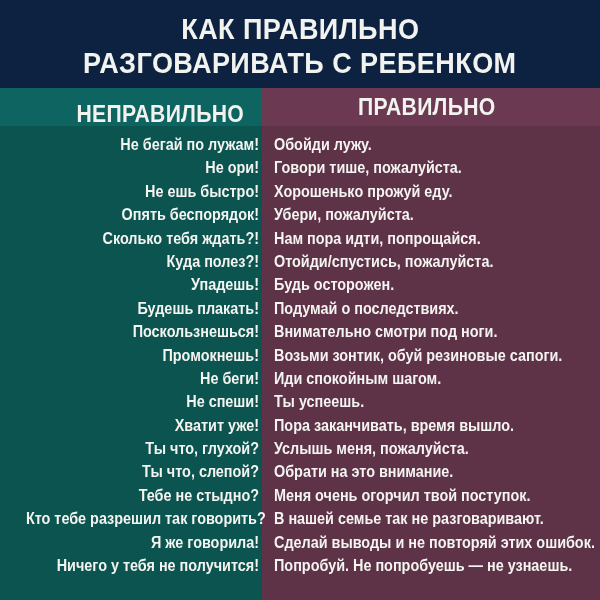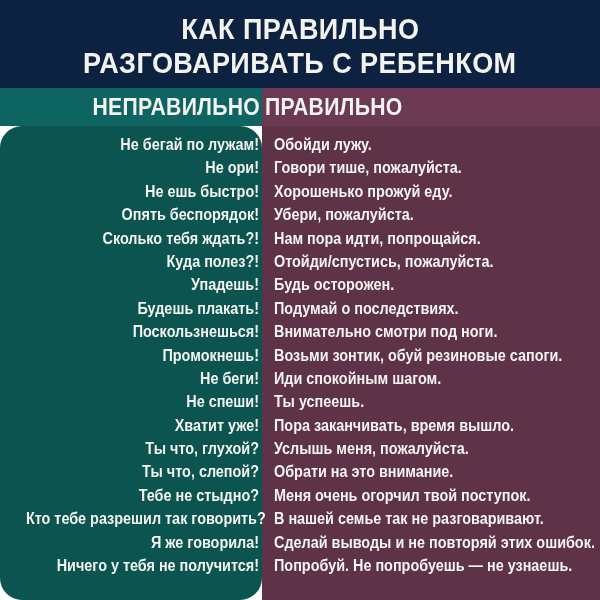--- a/index.html
+++ b/index.html
@@ -9,21 +9,21 @@
     background: #0d2240;
   }
   body {
     font-family: "Liberation Sans", "DejaVu Sans", sans-serif;
   }
   .poster {
     position: relative;
     width: 600px;
     height: 600px;
     overflow: hidden;
-    background: #ffffff;
+    background: #4c1d95;
   }
 
   
   .header {
     position: absolute;
     left: 0;
     top: 0;
     width: 600px;
     height: 88px;
     background: #0d2240;
@@ -60,32 +60,32 @@
     top: 88px;
     width: 600px;
     height: 38px;
     display: flex;
   }
   .subtitle-left {
     width: 262px;
     height: 100%;
     background: #0d6460;
     display: flex;
-    align-items: center;
+    align-items: flex-end;
     justify-content: flex-end;
     box-sizing: border-box;
-    padding-right: 2px;
+    padding-right: 18px;
   }
   .subtitle-right {
     width: 338px;
     height: 100%;
     background: #6b3a52;
     display: flex;
     align-items: center;
-    justify-content: flex-start;
+    justify-content: center;
     box-sizing: border-box;
     padding-left: 3px;
   }
   .subtitle-text {
     color: #f2f2ef;
     font-size: 23px;
     font-weight: bold;
     letter-spacing: 0.3px;
     white-space: nowrap;
     transform: scaleX(0.92);
@@ -102,21 +102,20 @@
     width: 600px;
     height: 474px;
     display: flex;
   }
   .col-left {
     width: 262px;
     background: #0c5450;
     box-sizing: border-box;
     padding-top: 7px;
     padding-right: 3px;
-    border-radius: 22px;
   }
   .col-right {
     width: 338px;
     background: #5e3247;
     box-sizing: border-box;
     padding-top: 7px;
     padding-left: 12px;
   }
   .cell {
     height: 23.4px;

